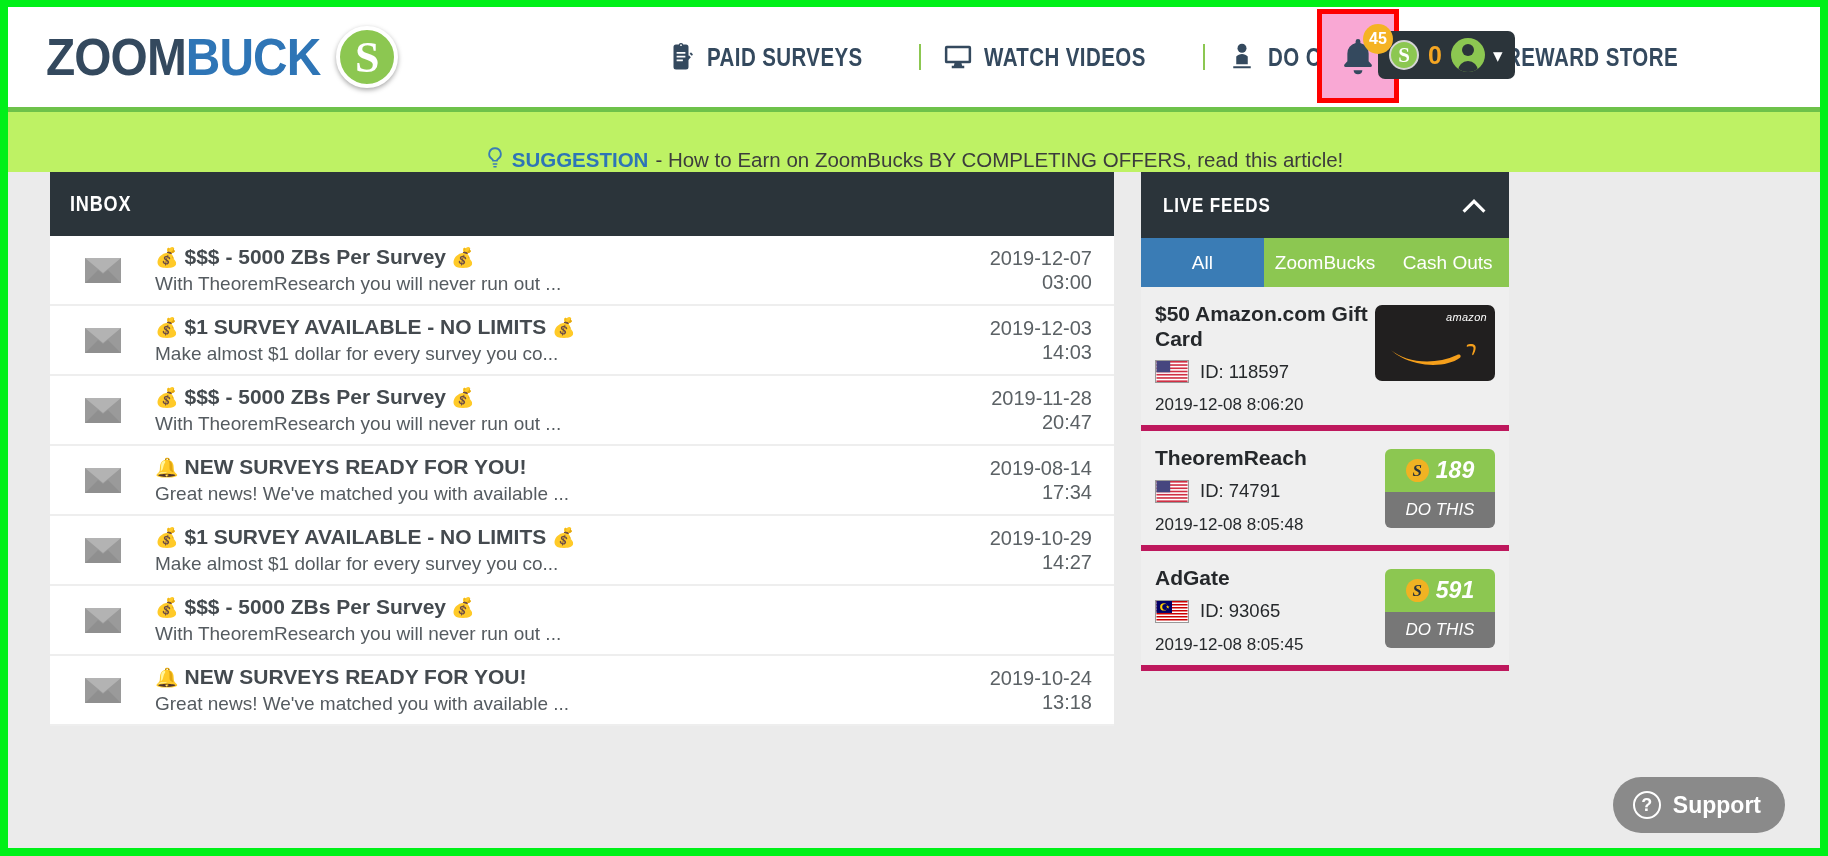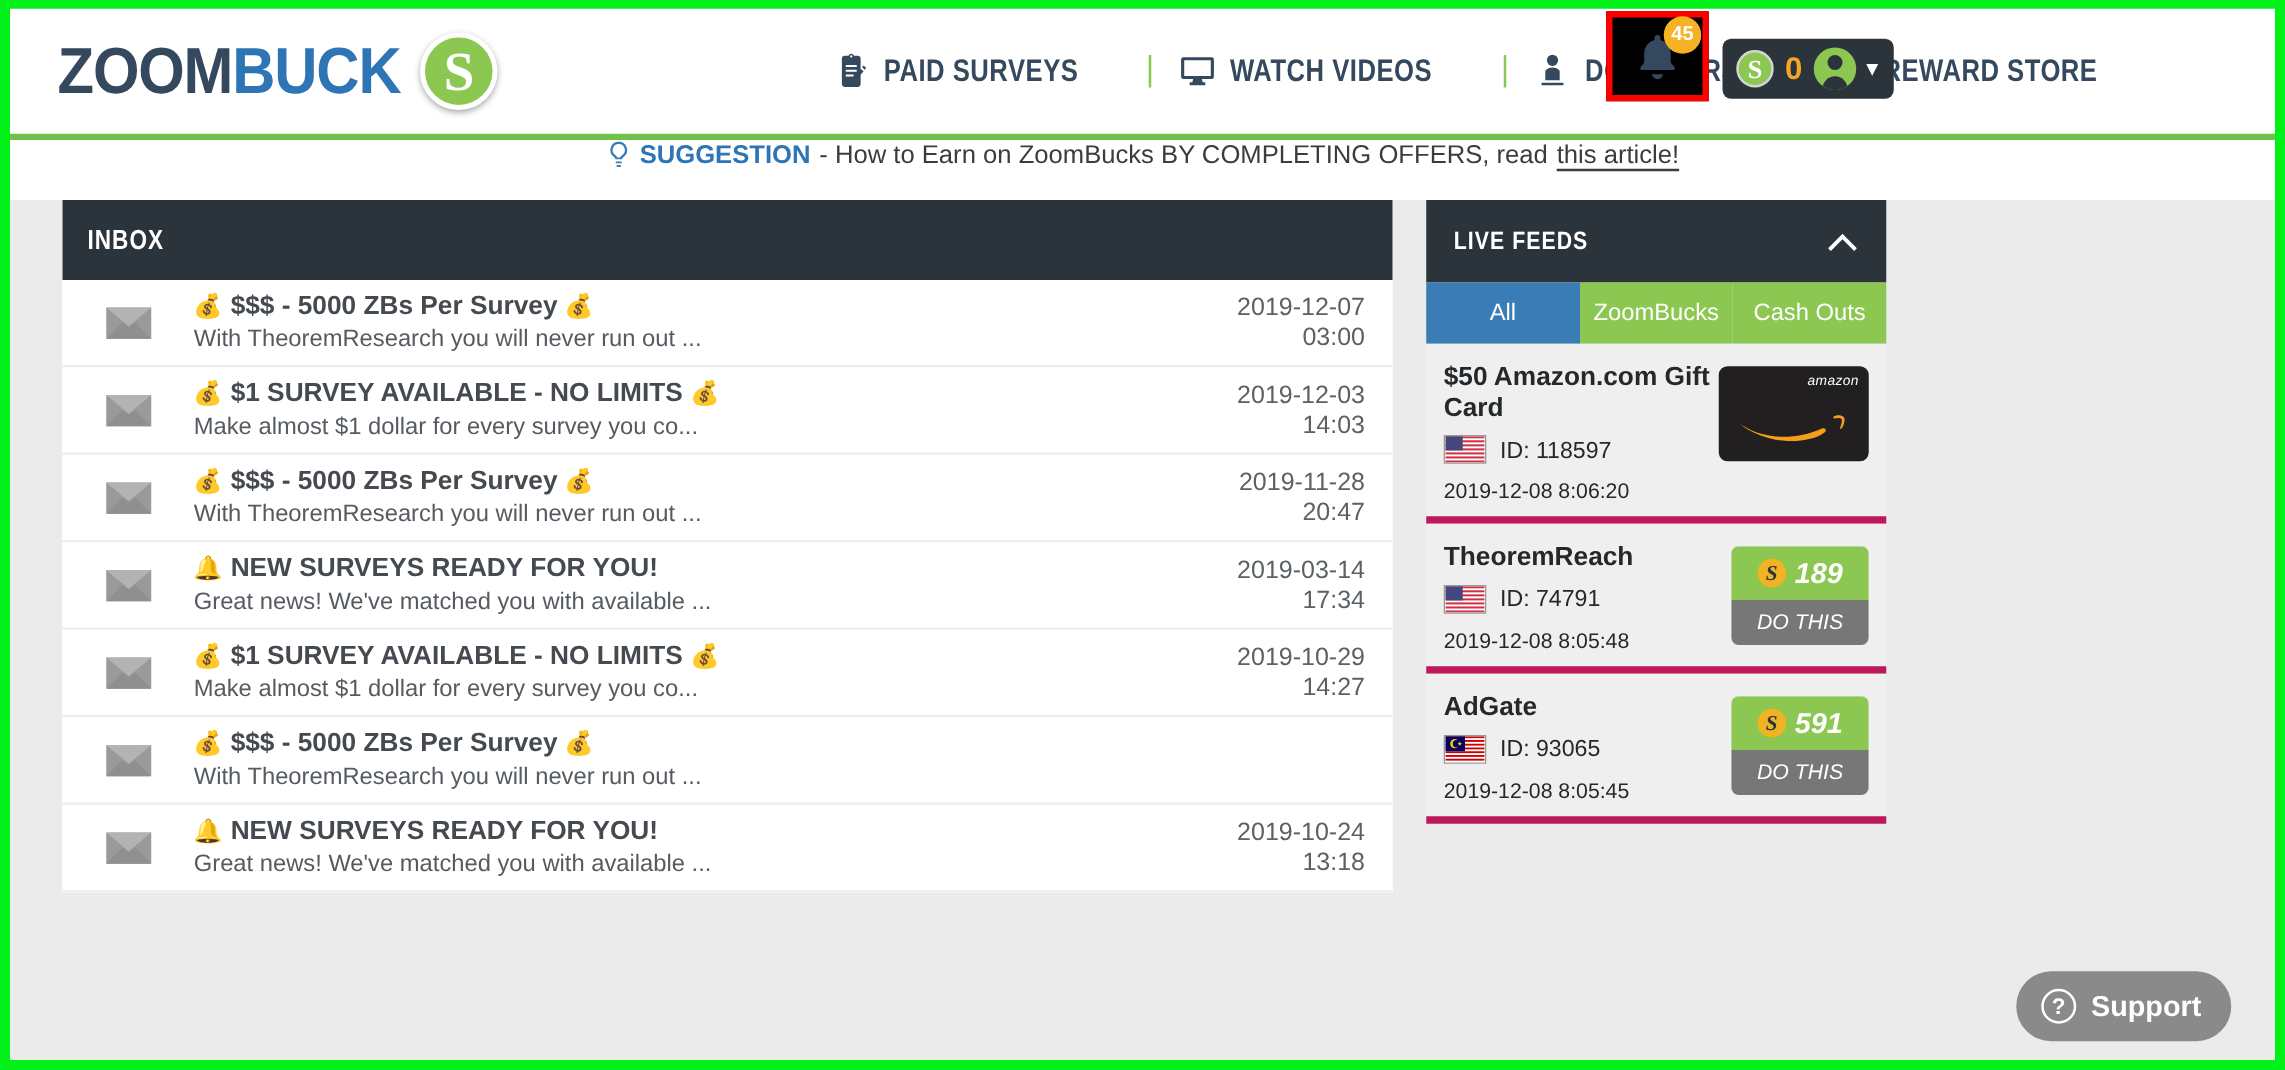--- a/index.html
+++ b/index.html
@@ -92,26 +92,26 @@
     font-family: "Liberation Sans", sans-serif;
   }
   .navsep {
     width: 2px; height: 26px; background: #8cc751;
   }
   .navicon { width: 30px; height: 30px; display:block; fill: #34495e; }
 
   
   #bell-box {
     position: absolute;
-    left: 1277px;
+    left: 1309px;
     top: 2px;
     width: 82px;
-    height: 72px;
+    height: 94px;
     border: 5px solid #fe0000;
-    background: #000000;
+    background: #f9a8d4;
     display: flex;
     align-items: center;
     justify-content: center;
     cursor: pointer;
   }
   #bell-inner { position: relative; width: 46px; height: 44px; }
   #bell-badge {
     position: absolute;
     right: -12px; top: -10px;
     min-width: 30px; height: 30px;
@@ -156,26 +156,26 @@
     width:12px; height:12px; border-radius:50%; background:#2b343a;
   }
   .pill-avatar::after{
     content:''; position:absolute; bottom:-3px; left:7px;
     width:20px; height:14px; border-radius:10px 10px 0 0; background:#2b343a;
   }
   .pill-chevron { color: #ffffff; font-size: 19px; line-height: 1; margin-left:-1px;}
 
   
   #suggestion {
-    height: 48px;
-    display: flex;
-    align-items: flex-start;
+    height: 60px;
+    display: flex;
+    align-items: flex-end;
     justify-content: center;
     gap: 7px;
-    background: #ffffff;
+    background: #bef264;
     font-size: 20.5px;
   }
   #sugg-bulb { width: 20px; height: 26px; display:block; }
   #sugg-word { color: #2e75b6; font-weight: bold; font-size: 20.5px; }
   #sugg-text { color: #3c3c3c; font-size: 20.5px; }
   #sugg-link {
     color: #3c3c3c; font-size: 20.5px;
     text-decoration: underline; text-underline-offset: 5px;
     text-decoration-thickness: 2px;
     cursor: pointer;
@@ -474,21 +474,21 @@
                   <path d="M2 3h36v25H2z" fill="#9a9a9a"></path>
                   <path d="M2 3h36L20 18 2 3z" fill="#b3b3b3"></path>
                   <path d="M2 28 15 15l5 4 5-4 13 13z" fill="#8f8f8f"></path>
                 </svg>
               </div>
               <div class="msg-main">
                 <div class="msg-subj"><span class="msg-emoji">🔔</span><span> NEW SURVEYS READY FOR YOU! </span><span class="msg-emoji"></span></div>
                 <div class="msg-prev">Great news! We've matched you with available ...</div>
               </div>
               <div class="msg-date">
-                <div>2019-03-14</div>
+                <div>2019-08-14</div>
                 <div>17:34</div>
               </div>
             </div>
             <div class="msg-row">
               <div class="msg-env">
                 <svg class="env-svg" viewBox="0 0 40 31">
                   <path d="M2 3h36v25H2z" fill="#9a9a9a"></path>
                   <path d="M2 3h36L20 18 2 3z" fill="#b3b3b3"></path>
                   <path d="M2 28 15 15l5 4 5-4 13 13z" fill="#8f8f8f"></path>
                 </svg>

